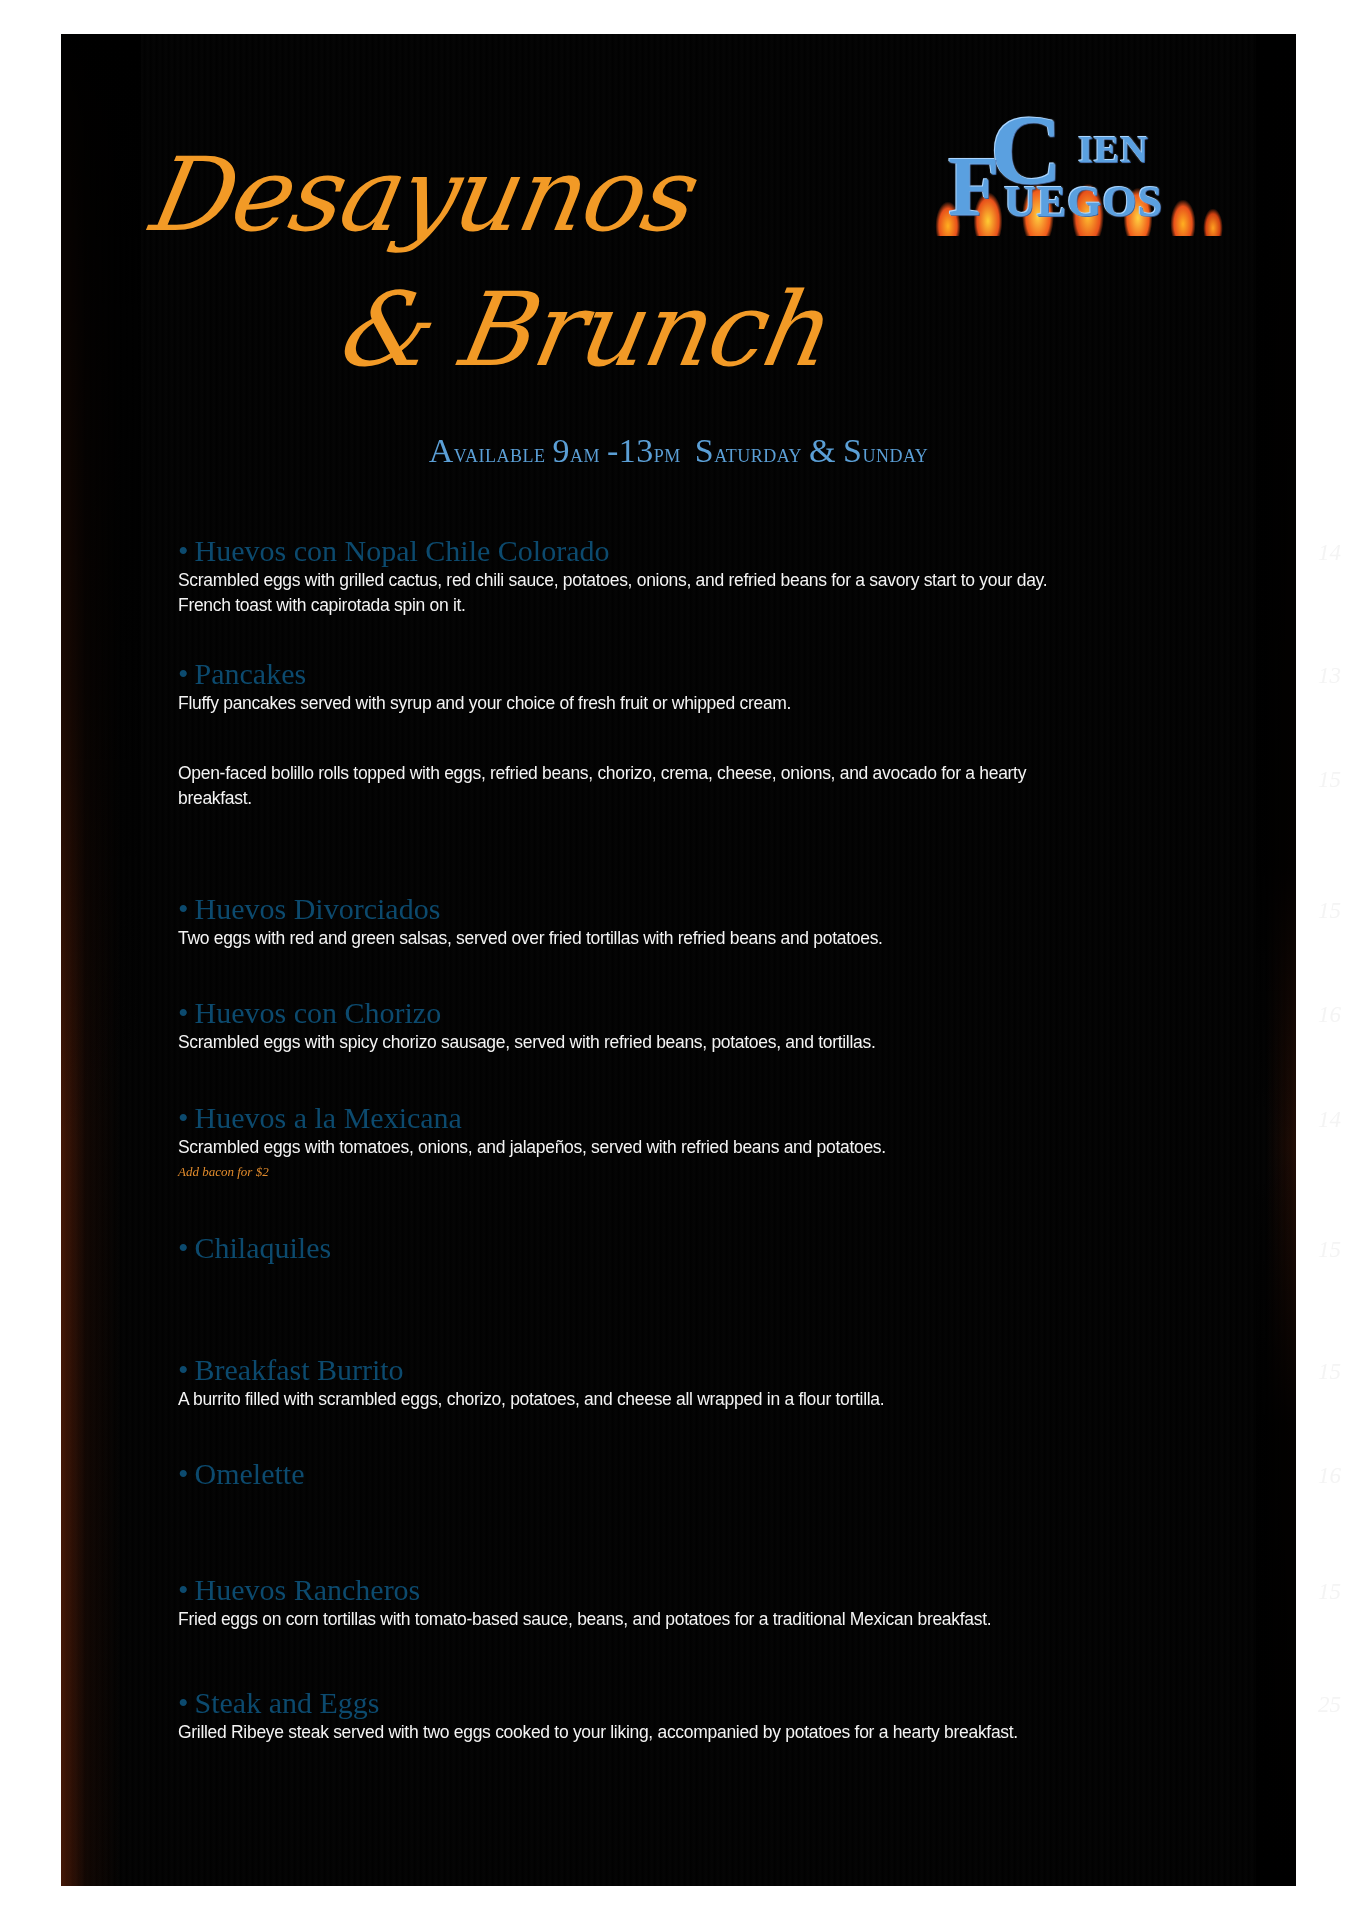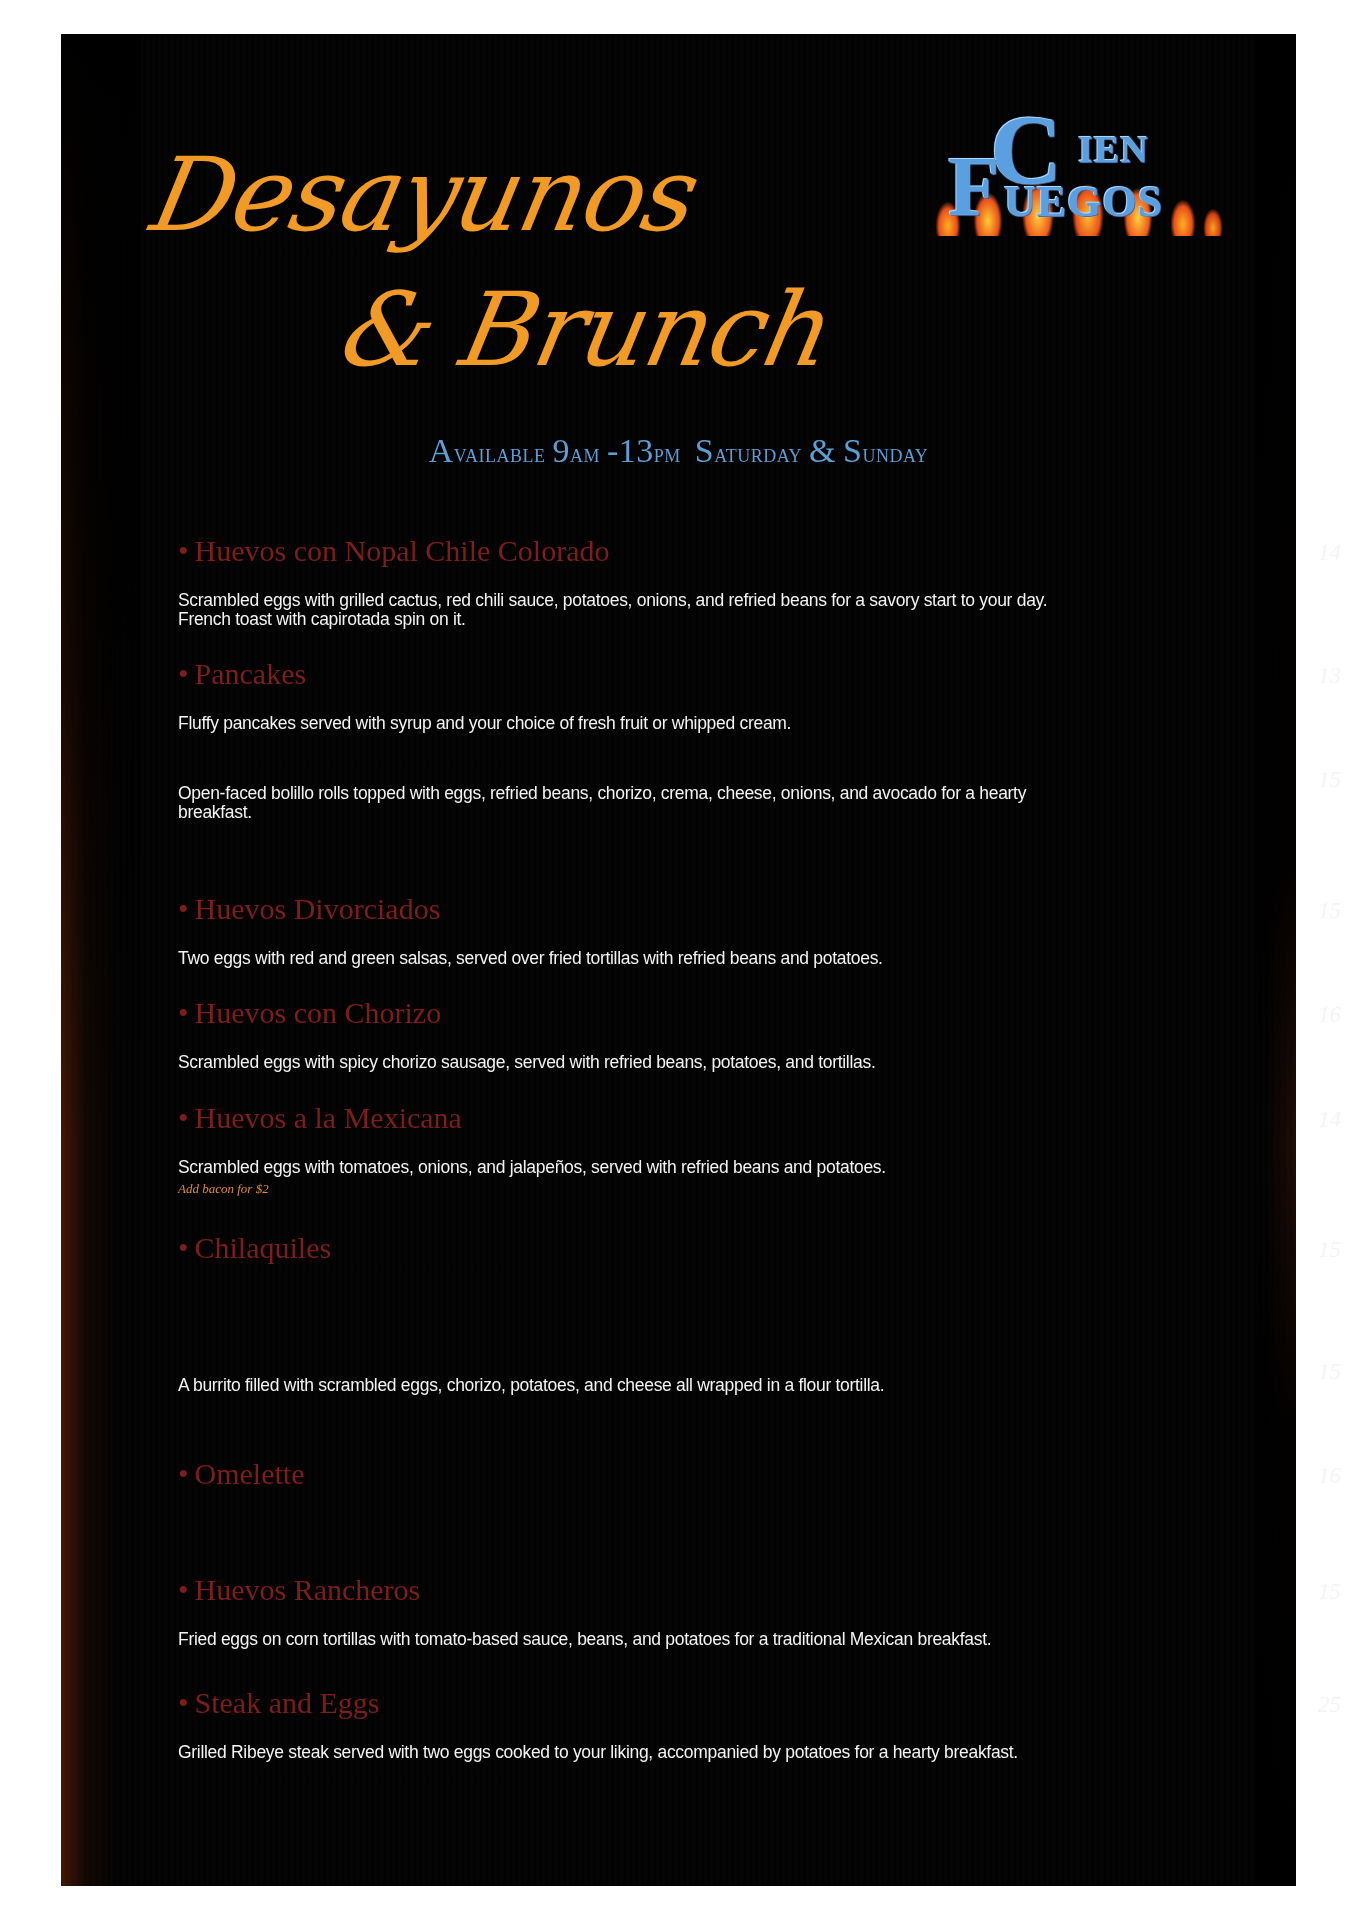--- a/index.html
+++ b/index.html
@@ -54,27 +54,27 @@
     .logo .uegos { left: 76px; top: 80px; font-size: 44px; line-height: 1; letter-spacing: 1px; text-align: right; }
     .subtitle {
       position: absolute; left: 0; width: 1357px; top: 432px; text-align: center;
       font-family: "Liberation Serif", serif; color: #5b9fd6; font-size: 26px;
       font-variant: small-caps; letter-spacing: 0.5px;
     }
     .subtitle .big { font-size: 34px; }
     .menu { position: absolute; left: 178px; top: 0; width: 1000px; }
     .item { position: absolute; left: 0; width: 1000px; }
     .item-name {
-      font-family: "Liberation Serif", serif; color: #7f1d1d; font-size: 30px; line-height: 34px;
+      font-family: "Liberation Serif", serif; color: #0c4a6e; font-size: 30px; line-height: 34px;
       white-space: nowrap;
     }
     .item-name .bullet { margin-right: 6px; }
     .item-desc {
       font-family: "Liberation Sans", sans-serif; color: #f4f4f4; font-size: 17.5px;
-      line-height: 19px; width: 920px; letter-spacing: -0.3px; margin-top: 23px;
+      line-height: 25px; width: 920px; letter-spacing: -0.3px;
     }
     .item-desc .addon {
       font-family: "Liberation Serif", serif; font-style: italic; color: #e38c2c;
       font-size: 17px; margin-left: 6px;
     }
     .item-note {
       font-family: "Liberation Serif", serif; font-style: italic; color: #e38c2c; font-size: 13px; line-height: 24px;
     }
     .price {
       position: absolute; left: 1140px; font-family: "Liberation Serif", serif; font-style: italic;
@@ -138,20 +138,21 @@
     <div class="item-note">Add bacon for $2</div>
   </div>
   <div class="price" style="top:1107px">14</div>
 
   <div class="item" style="top:1231px">
     <div class="item-name"><span class="bullet">•</span><span>Chilaquiles</span></div>
   </div>
   <div class="price" style="top:1237px">15</div>
 
   <div class="item" style="top:1353px">
+    <div class="item-name"><span class="bullet">•</span><span>Breakfast Burrito</span></div>
     <div class="item-desc">A burrito filled with scrambled eggs, chorizo, potatoes, and cheese all wrapped in a flour tortilla.</div>
   </div>
   <div class="price" style="top:1359px">15</div>
 
   <div class="item" style="top:1457px">
     <div class="item-name"><span class="bullet">•</span><span>Omelette</span></div>
   </div>
   <div class="price" style="top:1463px">16</div>
 
   <div class="item" style="top:1573px">

